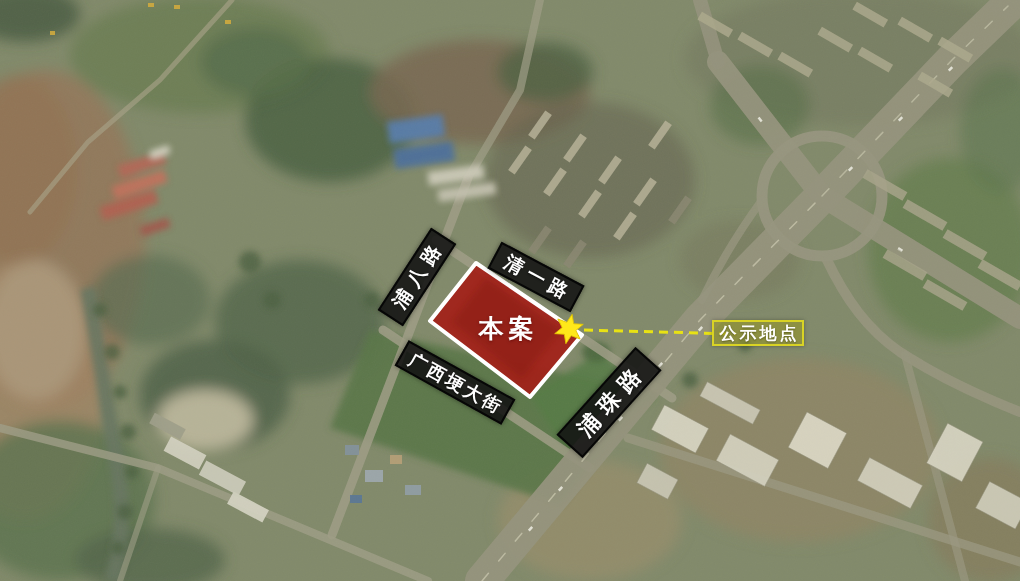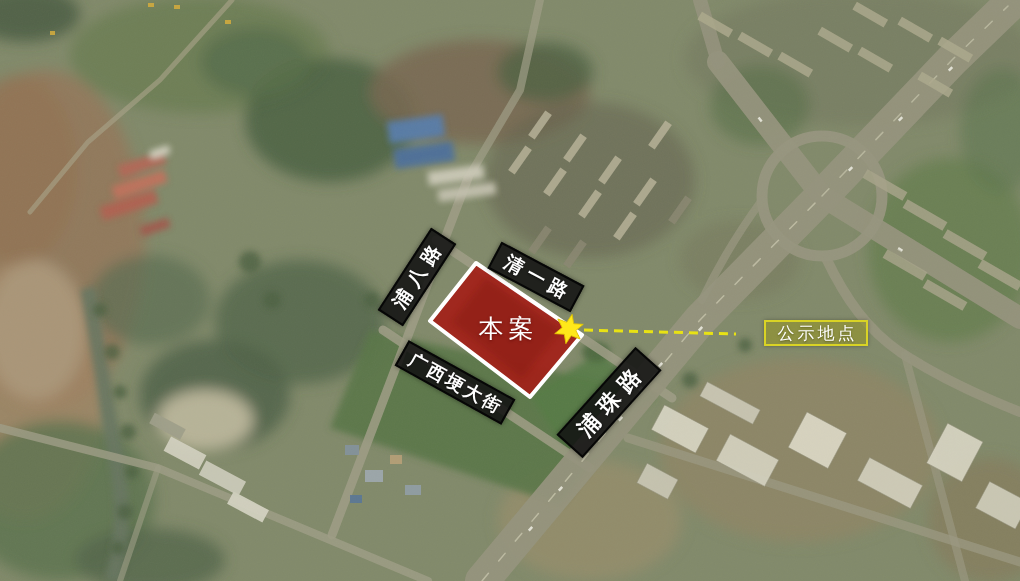--- a/index.html
+++ b/index.html
@@ -19,30 +19,30 @@
     white-space:nowrap;box-sizing:border-box;
     text-shadow:0 1px 2px rgba(0,0,0,0.6);
   }
   #banner-puba{left:368px;top:262px;width:98px;height:30px;transform:rotate(-57deg);font-size:19px;letter-spacing:7px;text-indent:7px;}
   #banner-qingyi{left:489px;top:262px;width:94px;height:30px;transform:rotate(28deg);font-size:19px;letter-spacing:6px;text-indent:6px;}
   #banner-guangxigeng{left:394px;top:368px;width:122px;height:29px;transform:rotate(29deg);font-size:18px;letter-spacing:3px;text-indent:3px;}
   #banner-puzhu{left:550px;top:385px;width:118px;height:35px;transform:rotate(-48deg);font-size:22px;letter-spacing:8px;text-indent:8px;}
   #site-label{
     position:absolute;left:456px;top:312px;width:100px;height:32px;
     display:flex;align-items:center;justify-content:center;
-    color:#fff;font-weight:normal;font-size:25px;letter-spacing:5px;text-indent:5px;
+    color:#fff;font-weight:bold;font-size:25px;letter-spacing:5px;text-indent:5px;
     text-shadow:0 1px 3px rgba(90,0,0,0.7);
   }
   #notice-box{
-    position:absolute;left:764px;top:320px;width:104px;height:26px;
+    position:absolute;left:712px;top:320px;width:92px;height:26px;
     background:rgba(148,148,42,0.62);
     border:2px solid #d9d325;
     box-shadow:0 0 4px rgba(0,0,0,0.3);
     display:flex;align-items:center;justify-content:center;
-    color:#fff;font-weight:normal;font-size:17px;letter-spacing:3px;text-indent:3px;
+    color:#fff;font-weight:bold;font-size:17px;letter-spacing:3px;text-indent:3px;
     box-sizing:border-box;white-space:nowrap;
     text-shadow:0 1px 2px rgba(60,60,0,0.6);
   }
 </style>
 </head>
 <body>
 
 <div id="stage">
 
   <svg width="1020" height="581" viewBox="0 0 1020 581" aria-hidden="true">

